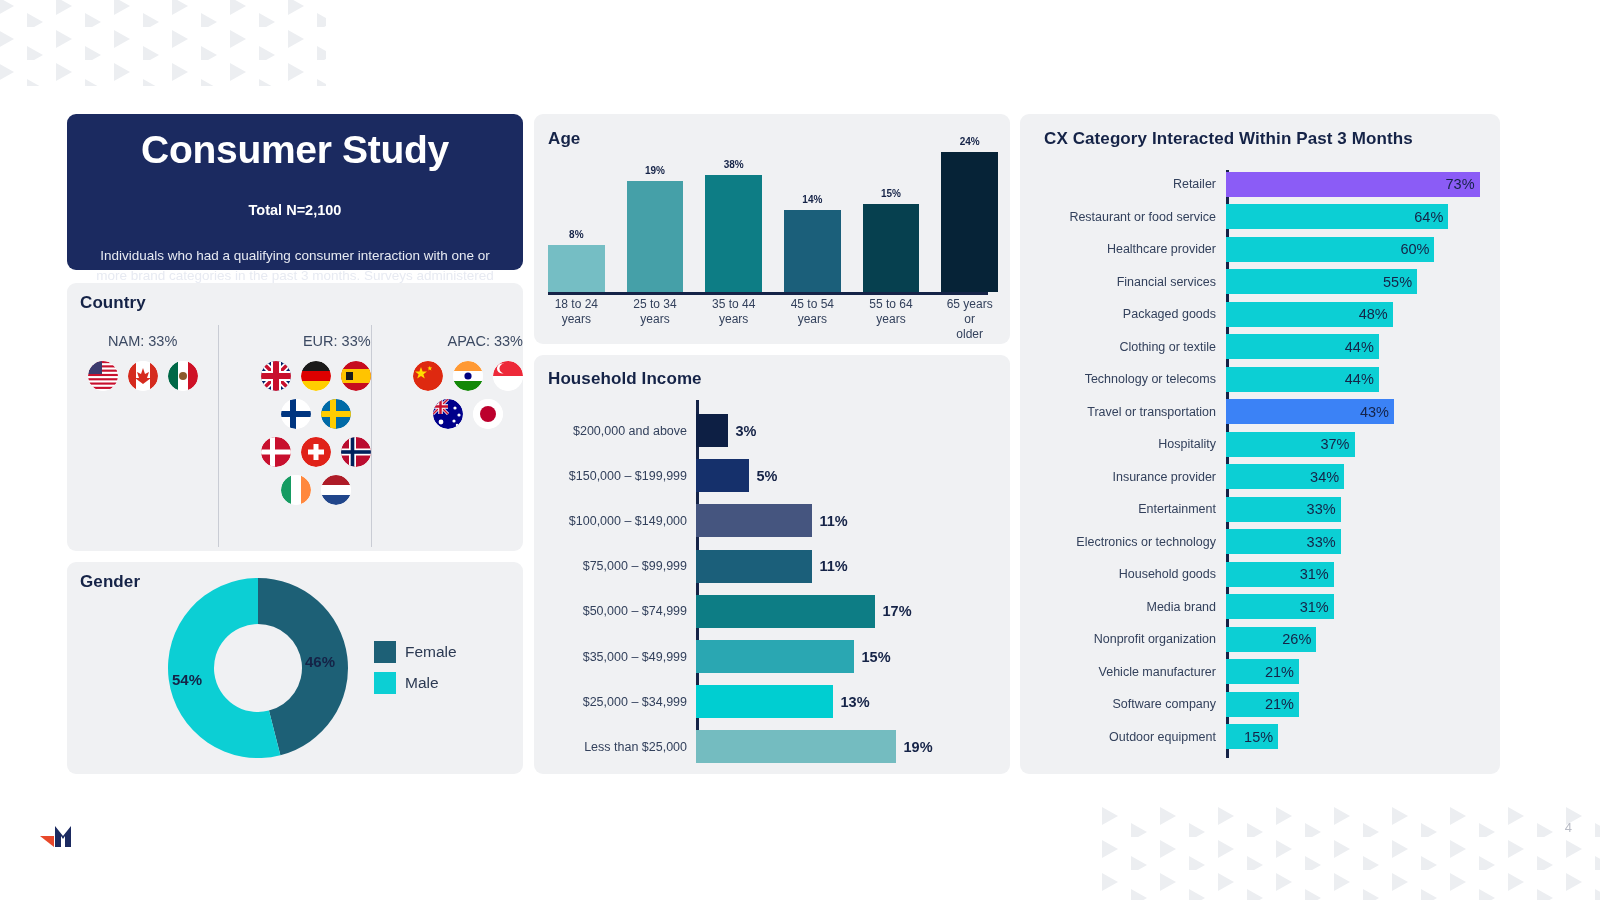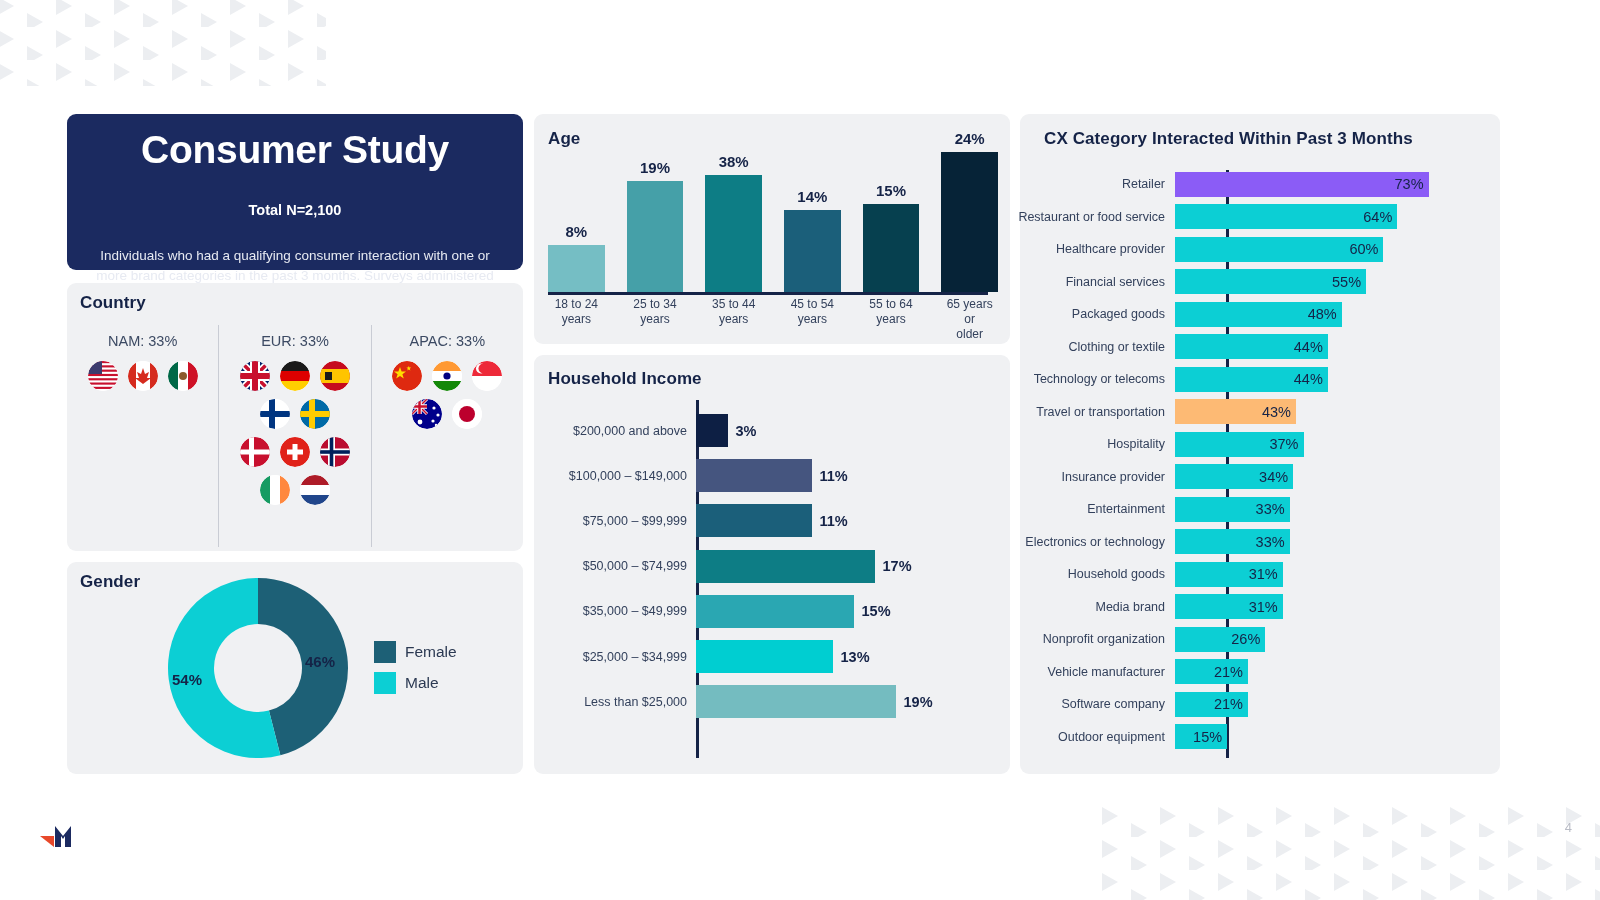--- a/index.html
+++ b/index.html
@@ -45,21 +45,21 @@
   }
 
   
   .country-card{left:67px;top:283px;width:456px;height:268px;}
   .country-title{left:80px;top:293px;}
   .country-cols{
     position:absolute;left:67px;top:325px;width:456px;height:222px;
     display:flex;
   }
   .ccol{flex:1;position:relative;display:flex;flex-direction:column;align-items:center;}
-  .ccol + .ccol{border-left:1px solid #c9ccd4;}
+  .ccol + .ccol{border-left:1px solid #c9ccd4;align-items:flex-end;}
   .ccol-head{font-size:14.5px;color:#3c4a63;margin-top:8px;margin-bottom:12px;}
   .flag-rows{display:flex;flex-direction:column;align-items:center;gap:8px;}
   .flag-row{display:flex;gap:10px;justify-content:center;}
   .flag{
     width:30px;height:30px;border-radius:50%;overflow:hidden;position:relative;
     background:#fff;flex:none;
   }
   .flag svg{display:block;width:30px;height:30px;}
 
   
@@ -79,21 +79,21 @@
   
   .age-card{left:534px;top:114px;width:476px;height:230px;}
   .age-title{left:548px;top:129px;}
   .age-plot{position:absolute;left:548px;top:140px;width:450px;height:152px;}
   .age-bars{
     position:absolute;left:0;bottom:0;width:100%;height:152px;
     display:flex;align-items:flex-end;gap:22px;
   }
   .age-col{flex:1;position:relative;display:flex;flex-direction:column;justify-content:flex-end;align-items:center;height:100%;}
   .age-val{
-    position:absolute;font-size:15px;font-weight:bold;color:#152347;
+    position:absolute;font-size:10px;font-weight:bold;color:#152347;
     white-space:nowrap;
   }
   .age-bar{width:100%;}
   .age-axis{
     position:absolute;left:548px;top:292px;width:440px;height:3px;background:#152347;
   }
   .age-ticks{
     position:absolute;left:548px;top:297px;width:450px;display:flex;gap:22px;
   }
   .age-tick{
@@ -112,21 +112,21 @@
   .inc-track{flex:1;display:flex;align-items:center;position:relative;height:100%;}
   .inc-bar{height:33px;}
   .inc-val{font-size:14.5px;font-weight:bold;color:#152347;margin-left:8px;white-space:nowrap;}
   .inc-axis{
     position:absolute;left:696px;top:400px;width:3px;height:358px;background:#152347;
   }
 
   
   .cx-card{left:1020px;top:114px;width:480px;height:660px;}
   .cx-title{left:1044px;top:129px;}
-  .cx-plot{position:absolute;left:979px;top:168px;width:460px;height:590px;}
+  .cx-plot{position:absolute;left:1030px;top:168px;width:460px;height:590px;}
   .cx-row{display:flex;align-items:center;height:32.5px;}
   .cx-lbl{
     width:196px;text-align:right;padding-right:10px;font-size:12.5px;color:#33415c;
     white-space:nowrap;box-sizing:border-box;
   }
   .cx-track{flex:1;position:relative;height:100%;display:flex;align-items:center;}
   .cx-bar{
     height:25px;display:flex;align-items:center;justify-content:flex-end;
     padding-right:5px;box-sizing:border-box;
   }
@@ -547,20 +547,27 @@
   <div class="inc-axis"></div>
   <div class="inc-plot" id="inc-rows">
       <div class="inc-row">
         <div class="inc-lbl">$200,000 and above</div>
         <div class="inc-track">
           <div class="inc-bar" style="width: 31.5px; background: rgb(13, 31, 68);"></div>
           <div class="inc-val">3%</div>
         </div>
       </div>
       <div class="inc-row">
+        <div class="inc-lbl">$150,000 – $199,999</div>
+        <div class="inc-track">
+          <div class="inc-bar" style="width: 52.5px; background: rgb(21, 48, 107);"></div>
+          <div class="inc-val">5%</div>
+        </div>
+      </div>
+      <div class="inc-row">
         <div class="inc-lbl">$100,000 – $149,000</div>
         <div class="inc-track">
           <div class="inc-bar" style="width: 115.5px; background: rgb(69, 85, 127);"></div>
           <div class="inc-val">11%</div>
         </div>
       </div>
       <div class="inc-row">
         <div class="inc-lbl">$75,000 – $99,999</div>
         <div class="inc-track">
           <div class="inc-bar" style="width: 115.5px; background: rgb(27, 95, 122);"></div>
@@ -653,21 +660,21 @@
         <div class="cx-lbl">Technology or telecoms</div>
         <div class="cx-track">
           <div class="cx-bar" style="width: 152.842px; background: rgb(12, 207, 212);">
             <span class="cx-val">44%</span>
           </div>
         </div>
       </div>
       <div class="cx-row">
         <div class="cx-lbl">Travel or transportation</div>
         <div class="cx-track">
-          <div class="cx-bar" style="width: 121px; background: #fdba74;">
+          <div class="cx-bar" style="width: 168px; background: #3b82f6;">
             <span class="cx-val">43%</span>
           </div>
         </div>
       </div>
       <div class="cx-row">
         <div class="cx-lbl">Hospitality</div>
         <div class="cx-track">
           <div class="cx-bar" style="width: 128.526px; background: rgb(12, 207, 212);">
             <span class="cx-val">37%</span>
           </div>

